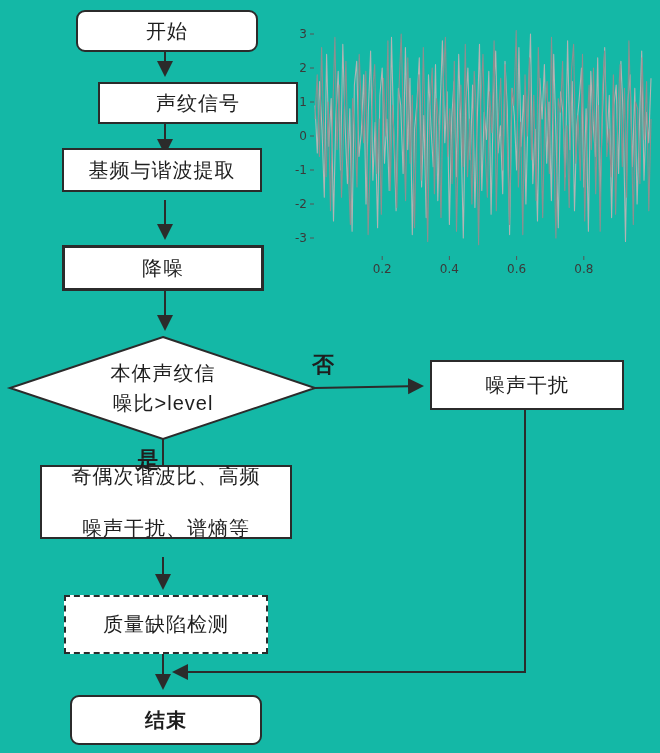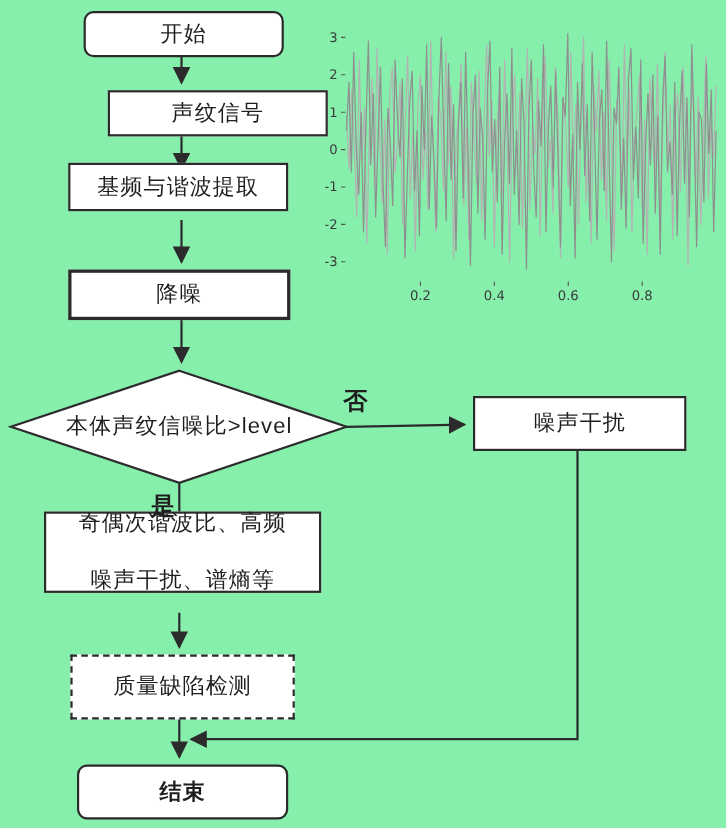--- a/index.html
+++ b/index.html
@@ -1,30 +1,30 @@
 <!DOCTYPE html>
 <html><head>
 <meta charset="utf-8">
 <style>
   html,body{margin:0;padding:0;background:#ffffff;}
   .canvas{
-    position:relative;width:660px;height:753px;background:#86efac;overflow:hidden;
+    position:relative;width:660px;height:753px;background:#14b8a6;overflow:hidden;
     font-family:"Liberation Sans","DejaVu Sans",sans-serif;color:#1e1e1e;
   }
   .connectors{position:absolute;left:0;top:0;z-index:1;}
   .node{
     position:absolute;z-index:2;background:#ffffff;border:2px solid #2b2b2b;
     display:flex;flex-direction:column;align-items:center;justify-content:center;
     text-align:center;font-size:20px;letter-spacing:1px;line-height:1.45;
   }
   .node.rounded{border-radius:9px;}
   .node.thick{border-width:3px;}
   .node.dashed{border-style:dashed;}
   .overlay-text{
-    position:absolute;z-index:3;display:flex;flex-direction:row;align-items:center;
+    position:absolute;z-index:3;display:flex;flex-direction:column;align-items:center;
     justify-content:center;text-align:center;font-size:20px;line-height:1.5;letter-spacing:1px;
   }
   .branch-label{
     position:absolute;z-index:3;font-size:22px;font-weight:700;letter-spacing:1px;
   }
   .chart{position:absolute;left:285px;top:5px;width:375px;height:285px;z-index:2;}
   .chart svg{display:block;}
   .chart text{font-family:"DejaVu Sans","Liberation Sans",sans-serif;}
 </style>
 </head>

